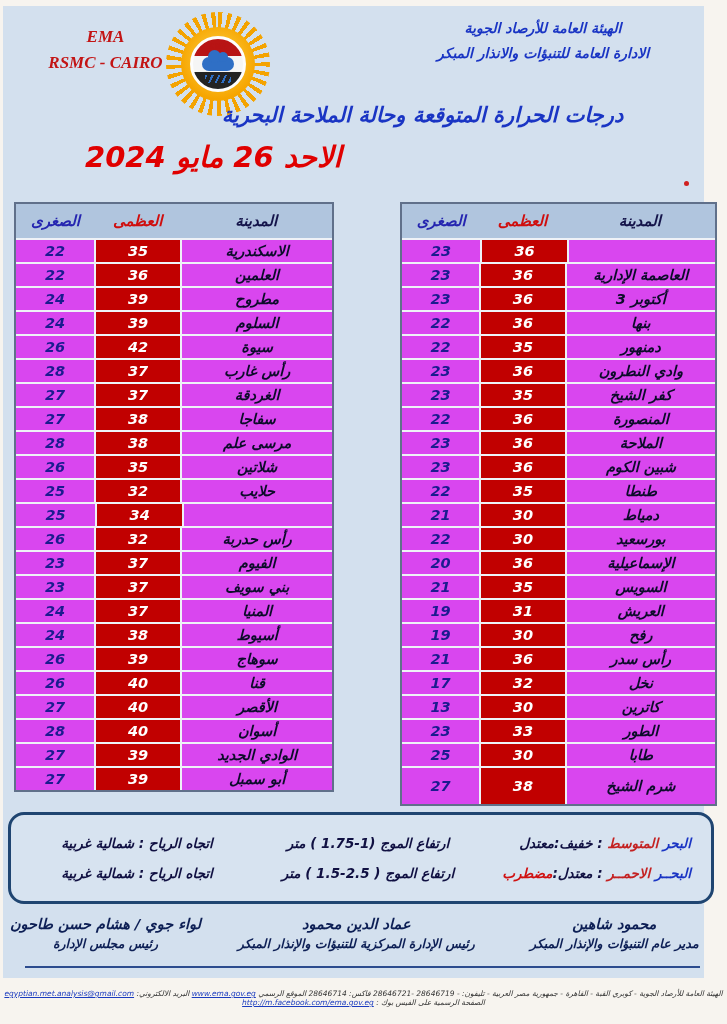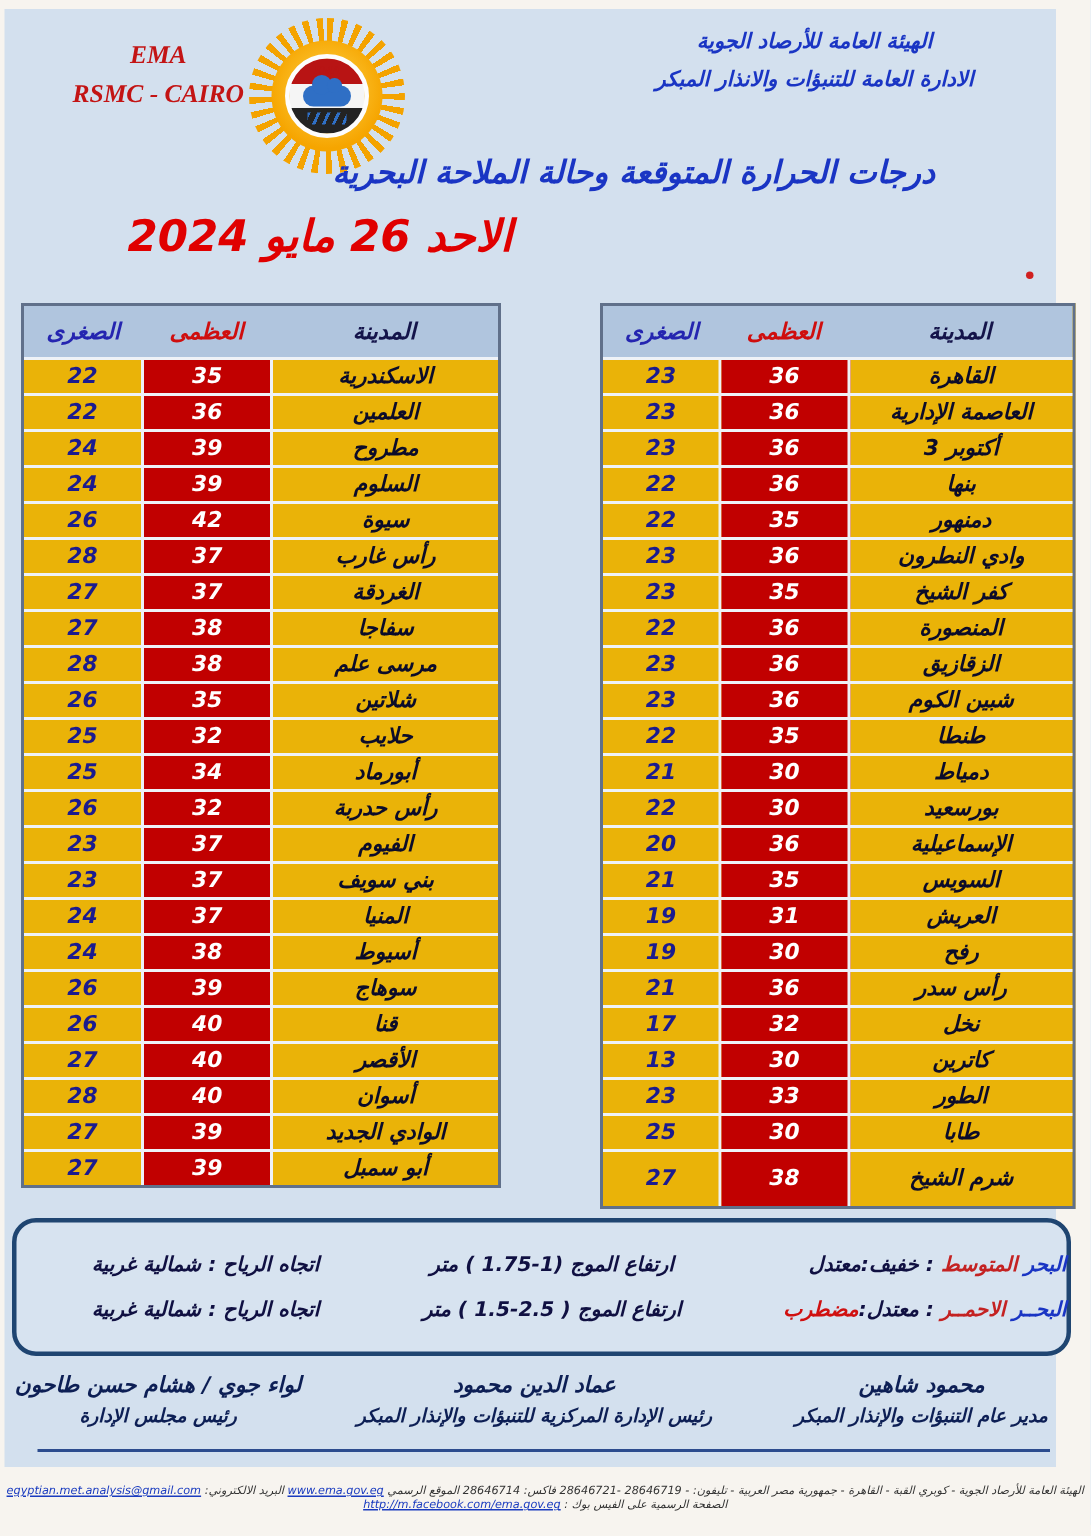--- a/index.html
+++ b/index.html
@@ -32,41 +32,41 @@
   .cloud:after{content:"";position:absolute;left:16px;top:-5px;width:10px;height:10px;border-radius:50%;background:#2f6fc5;}
   .rain{position:absolute;left:12px;top:36px;width:26px;height:8px;
     background:repeating-linear-gradient(115deg,#2f6fc5 0 2px,rgba(0,0,0,0) 2px 6px);}
   .doc-title{position:absolute;top:103px;left:0;width:727px;box-sizing:border-box;padding-left:118px;
     text-align:center;direction:rtl;color:#1a35c4;font-weight:bold;font-size:21px;}
   .doc-date{position:absolute;top:140px;left:0;width:727px;box-sizing:border-box;padding-left:85px;
     text-align:left;direction:rtl;color:#e00000;font-weight:bold;font-size:29px;letter-spacing:1px;}
   .red-dot{position:absolute;left:684px;top:181px;width:5px;height:5px;border-radius:50%;background:#d02020;}
 
   
-  .ttable{position:absolute;border:2px solid #60708a;background:#eab308;}
+  .ttable{position:absolute;border:2px solid #60708a;background:#d946ef;}
   #left-table{left:14px;top:202px;width:316px;}
   #right-table{left:400px;top:202px;width:313px;}
   .thead{display:flex;height:34px;background:#b0c5de;border-bottom:2px solid #eef2f7;}
   .thead .hcell{display:flex;align-items:center;justify-content:center;font-weight:bold;font-size:15px;direction:rtl;}
   .hcell.hmin{width:25%;color:#2525b0;}
   .hcell.hmax{width:27%;color:#cf0e0e;}
   .hcell.hcity{width:48%;color:#14144a;}
   .trow{display:flex;height:22px;border-bottom:2px solid #eef2f7;}
   .trow:last-child{border-bottom:none;}
   #right-table .trow:last-child{height:36px;}
   .cell{display:flex;align-items:center;justify-content:center;font-weight:bold;font-size:14.5px;}
   .cell.min{width:25%;color:#1b1b8f;border-right:2px solid #eef2f7;}
   .cell.max{width:27%;background:#c10000;color:#ffffff;border-right:2px solid #eef2f7;}
   .cell.city{width:48%;color:#0c0c2a;direction:rtl;font-size:14.5px;}
 
   
   .marine{position:absolute;left:8px;top:812px;width:706px;height:92px;box-sizing:border-box;
     border:3px solid #1f4571;border-radius:16px;background:#d7e3f0;direction:rtl;
     display:grid;grid-template-columns:34% 30% 36%;align-content:center;row-gap:14px;}
-  .m-sea{text-align:right;font-weight:bold;font-size:13.5px;color:#101042;white-space:nowrap;}
+  .m-sea{padding-right:20px;text-align:right;font-weight:bold;font-size:13.5px;color:#101042;white-space:nowrap;}
   .m-wave{text-align:center;font-weight:bold;font-size:13.5px;color:#101042;direction:rtl;}
   .m-wind{text-align:center;font-weight:bold;font-size:13.5px;color:#101042;}
   .sea-blue{color:#1a35c4;}
   .sea-red{color:#c42222;}
   .state-red{color:#d01010;margin-left:24px;}
 
   
   .signs{position:absolute;left:0;top:916px;width:727px;direction:rtl;
     display:grid;grid-template-columns:31% 40% 29%;}
   .sign{ text-align:center;color:#0d1f55;}
@@ -109,21 +109,20 @@
 
   <div class="ttable" id="right-table">
     <div class="thead">
       <div class="hcell hmin">الصغرى</div>
       <div class="hcell hmax">العظمى</div>
       <div class="hcell hcity">المدينة</div>
     </div>
   <div class="trow">
         <div class="cell min">23</div>
         <div class="cell max">36</div>
-        <div class="cell city">القاهرة</div>
       </div>
       <div class="trow">
         <div class="cell min">23</div>
         <div class="cell max">36</div>
         <div class="cell city">العاصمة الإدارية</div>
       </div>
       <div class="trow">
         <div class="cell min">23</div>
         <div class="cell max">36</div>
         <div class="cell city">أكتوبر 3</div>
@@ -149,21 +148,21 @@
         <div class="cell city">كفر الشيخ</div>
       </div>
       <div class="trow">
         <div class="cell min">22</div>
         <div class="cell max">36</div>
         <div class="cell city">المنصورة</div>
       </div>
       <div class="trow">
         <div class="cell min">23</div>
         <div class="cell max">36</div>
-        <div class="cell city">الزقازيق</div>
+        <div class="cell city">الملاحة</div>
       </div>
       <div class="trow">
         <div class="cell min">23</div>
         <div class="cell max">36</div>
         <div class="cell city">شبين الكوم</div>
       </div>
       <div class="trow">
         <div class="cell min">22</div>
         <div class="cell max">35</div>
         <div class="cell city">طنطا</div>
@@ -287,21 +286,20 @@
         <div class="cell city">شلاتين</div>
       </div>
       <div class="trow">
         <div class="cell min">25</div>
         <div class="cell max">32</div>
         <div class="cell city">حلايب</div>
       </div>
       <div class="trow">
         <div class="cell min">25</div>
         <div class="cell max">34</div>
-        <div class="cell city">أبورماد</div>
       </div>
       <div class="trow">
         <div class="cell min">26</div>
         <div class="cell max">32</div>
         <div class="cell city">رأس حدربة</div>
       </div>
       <div class="trow">
         <div class="cell min">23</div>
         <div class="cell max">37</div>
         <div class="cell city">الفيوم</div>

